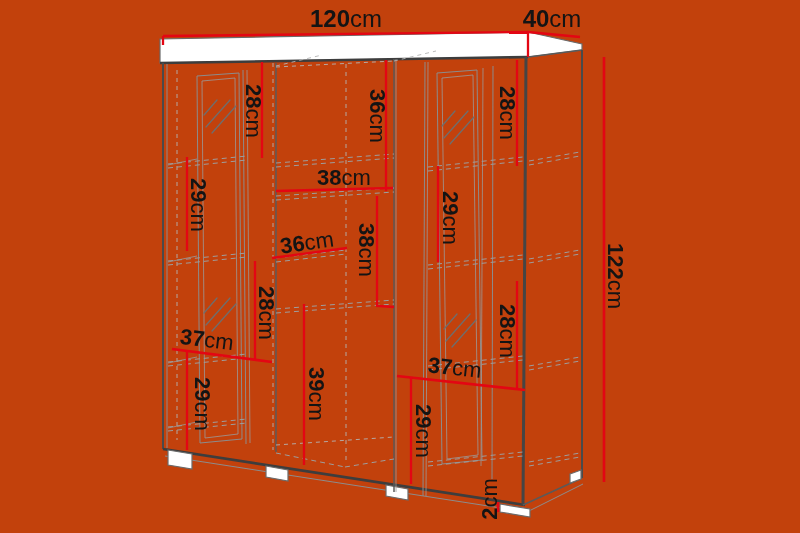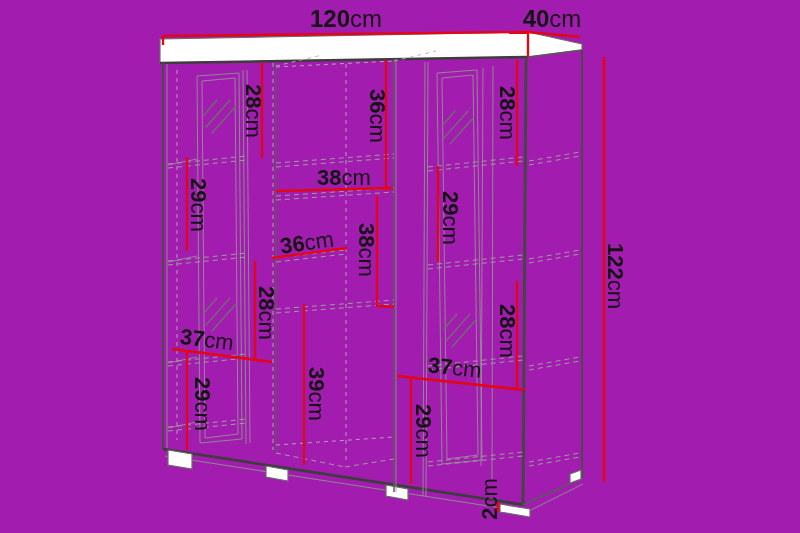--- a/index.html
+++ b/index.html
@@ -1,16 +1,16 @@
 <!DOCTYPE html>
 <html><head>
 <meta charset="utf-8">
 <style>
   html,body{margin:0;padding:0;background:#ffffff;}
-  .stage{position:relative;width:800px;height:533px;background:#a21caf;overflow:hidden;
+  .stage{position:relative;width:800px;height:533px;background:#c2410c;overflow:hidden;
          font-family:"Liberation Sans",sans-serif;}
   svg{display:block;}
   
   .panel{fill:#ffffff;stroke:#6b6b6b;stroke-width:1.2;}
   .s1{stroke:#5a5a5a;stroke-width:1.5;fill:none;}
   .s2{stroke:#8c8c8c;stroke-width:1;fill:none;}
   .s3{stroke:#9b9b9b;stroke-width:.8;fill:none;}
   .edge{stroke:#4a4a4a;stroke-width:2;fill:none;}
   .edge3{stroke:#454545;stroke-width:3;fill:none;}
   .thick{stroke:#3d3d3d;stroke-width:2.6;fill:none;}

